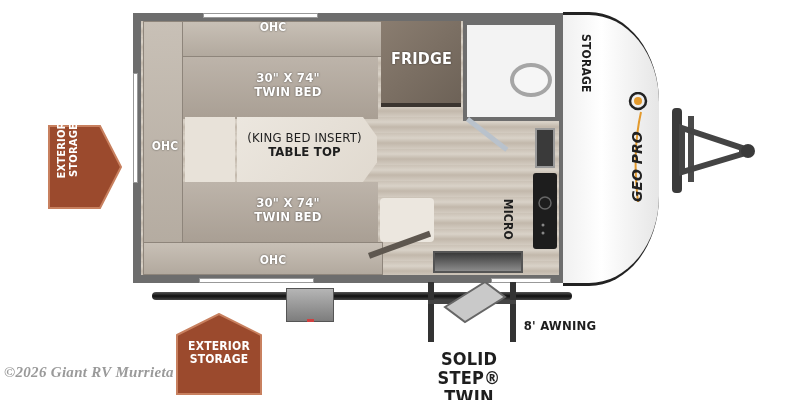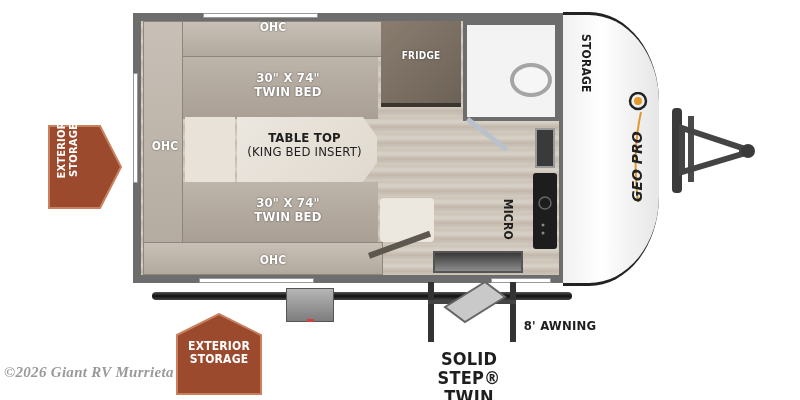--- a/index.html
+++ b/index.html
@@ -59,35 +59,35 @@
 
   <div class="cushion" style="left:50px; top:44px; width:195px; height:62px;"></div>
   <div class="lbl shadow" style="left:95px; top:58px; width:120px; font-size:13px;">
     <div>30" X 74"</div>
     <div>TWIN BED</div>
   </div>
 
   <div class="tabletop" style="left:104px; top:104px; width:140px; height:65px;"></div>
   <div class="abs" style="left:52px; top:104px; width:50px; height:65px; background:#e8e2d9;"></div>
   <div class="lbl dark" style="left:104px; top:118px; width:135px; font-size:13px;">
+    <div style="font-weight:normal;">(KING BED INSERT)</div>
     <div>TABLE TOP</div>
-    <div style="font-weight:normal;">(KING BED INSERT)</div>
   </div>
 
   <div class="cushion" style="left:50px; top:169px; width:195px; height:60px;"></div>
   <div class="lbl shadow" style="left:95px; top:183px; width:120px; font-size:13px;">
     <div>30" X 74"</div>
     <div>TWIN BED</div>
   </div>
 
   <div class="cab" style="left:10px; top:229px; width:240px; height:33px;"></div>
   <div class="lbl shadow" style="left:110px; top:241px; width:60px; font-size:12px;">OHC</div>
 
   <div class="fridge" style="left:248px; top:8px; width:80px; height:86px;"></div>
-  <div class="lbl shadow" style="left:258px; top:38px; width:60px; font-size:10px;">FRIDGE</div>
+  <div class="lbl shadow" style="left:258px; top:38px; width:60px; font-size:16px;">FRIDGE</div>
 
   <div class="bath" style="left:330px; top:8px; width:96px; height:100px;"></div>
   <div class="toilet" style="left:377px; top:50px; width:42px; height:34px;"></div>
 
   <div class="abs" style="left:336px; top:104px; width:50px; height:5px; background:#b9c2cc; transform:rotate(38deg); transform-origin:0 0;"></div>
 
   <div class="abs" style="left:247px; top:185px; width:54px; height:44px; background:#ece7df; border-radius:4px;"></div>
 
   <div class="lbl dark" style="left:345px; top:200px; width:60px; font-size:12px; transform:rotate(90deg);">MICRO</div>
 

